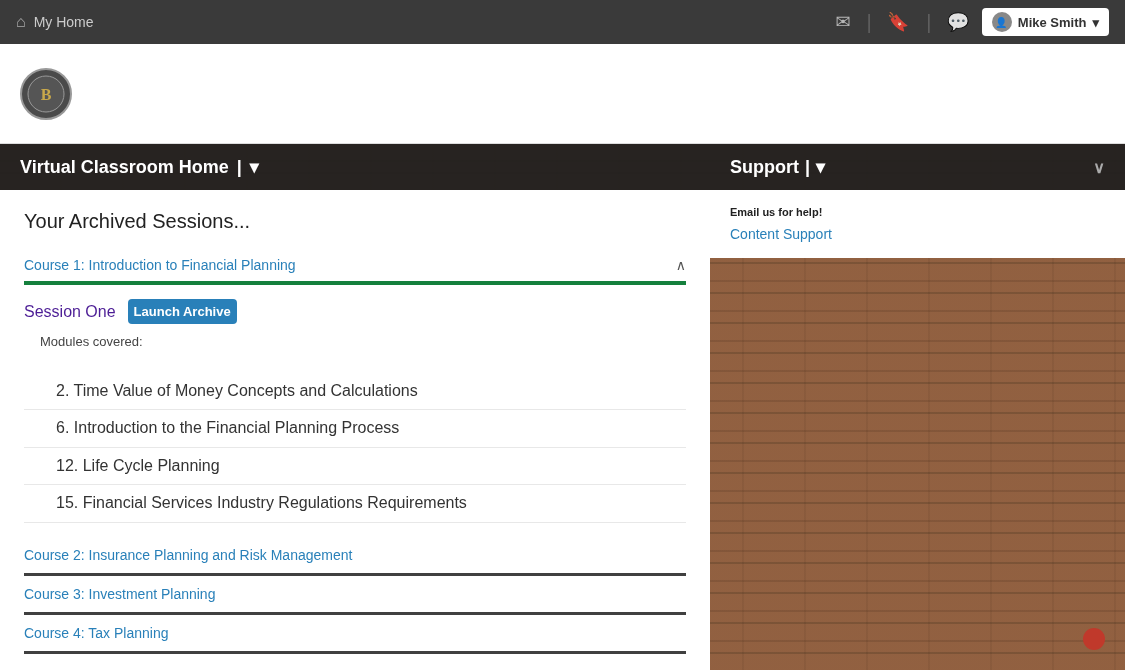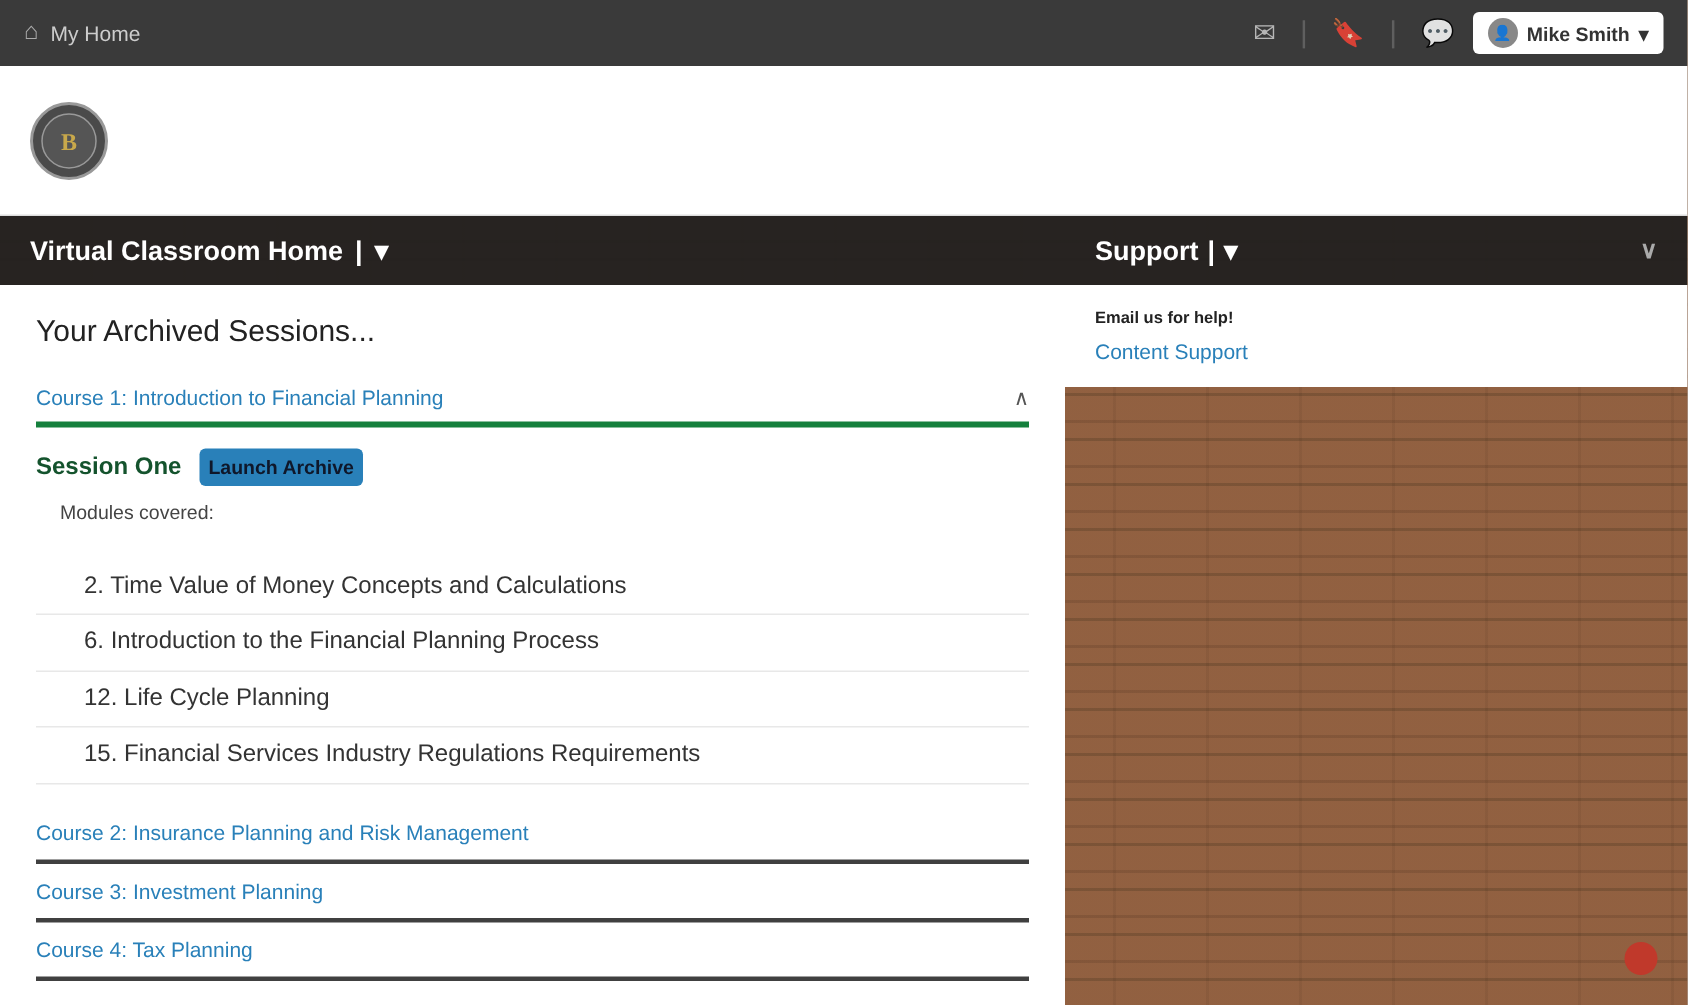--- a/index.html
+++ b/index.html
@@ -203,26 +203,26 @@
       margin: 14px 0;
     }
     .session-header {
       display: flex;
       align-items: center;
       gap: 12px;
       margin-bottom: 10px;
     }
     .session-label {
       font-size: 16px;
-      font-weight: bold;
-      color: #14532d;
+      font-weight: normal;
+      color: #4c1d95;
     }
     .launch-btn {
       background: #2980b9;
-      color: #0f172a;
+      color: #ffffff;
       border: none;
       border-radius: 4px;
       padding: 5px 6px;
       font-size: 13px;
       font-weight: bold;
       cursor: pointer;
     }
 
     .modules-label {
       font-size: 13px;

